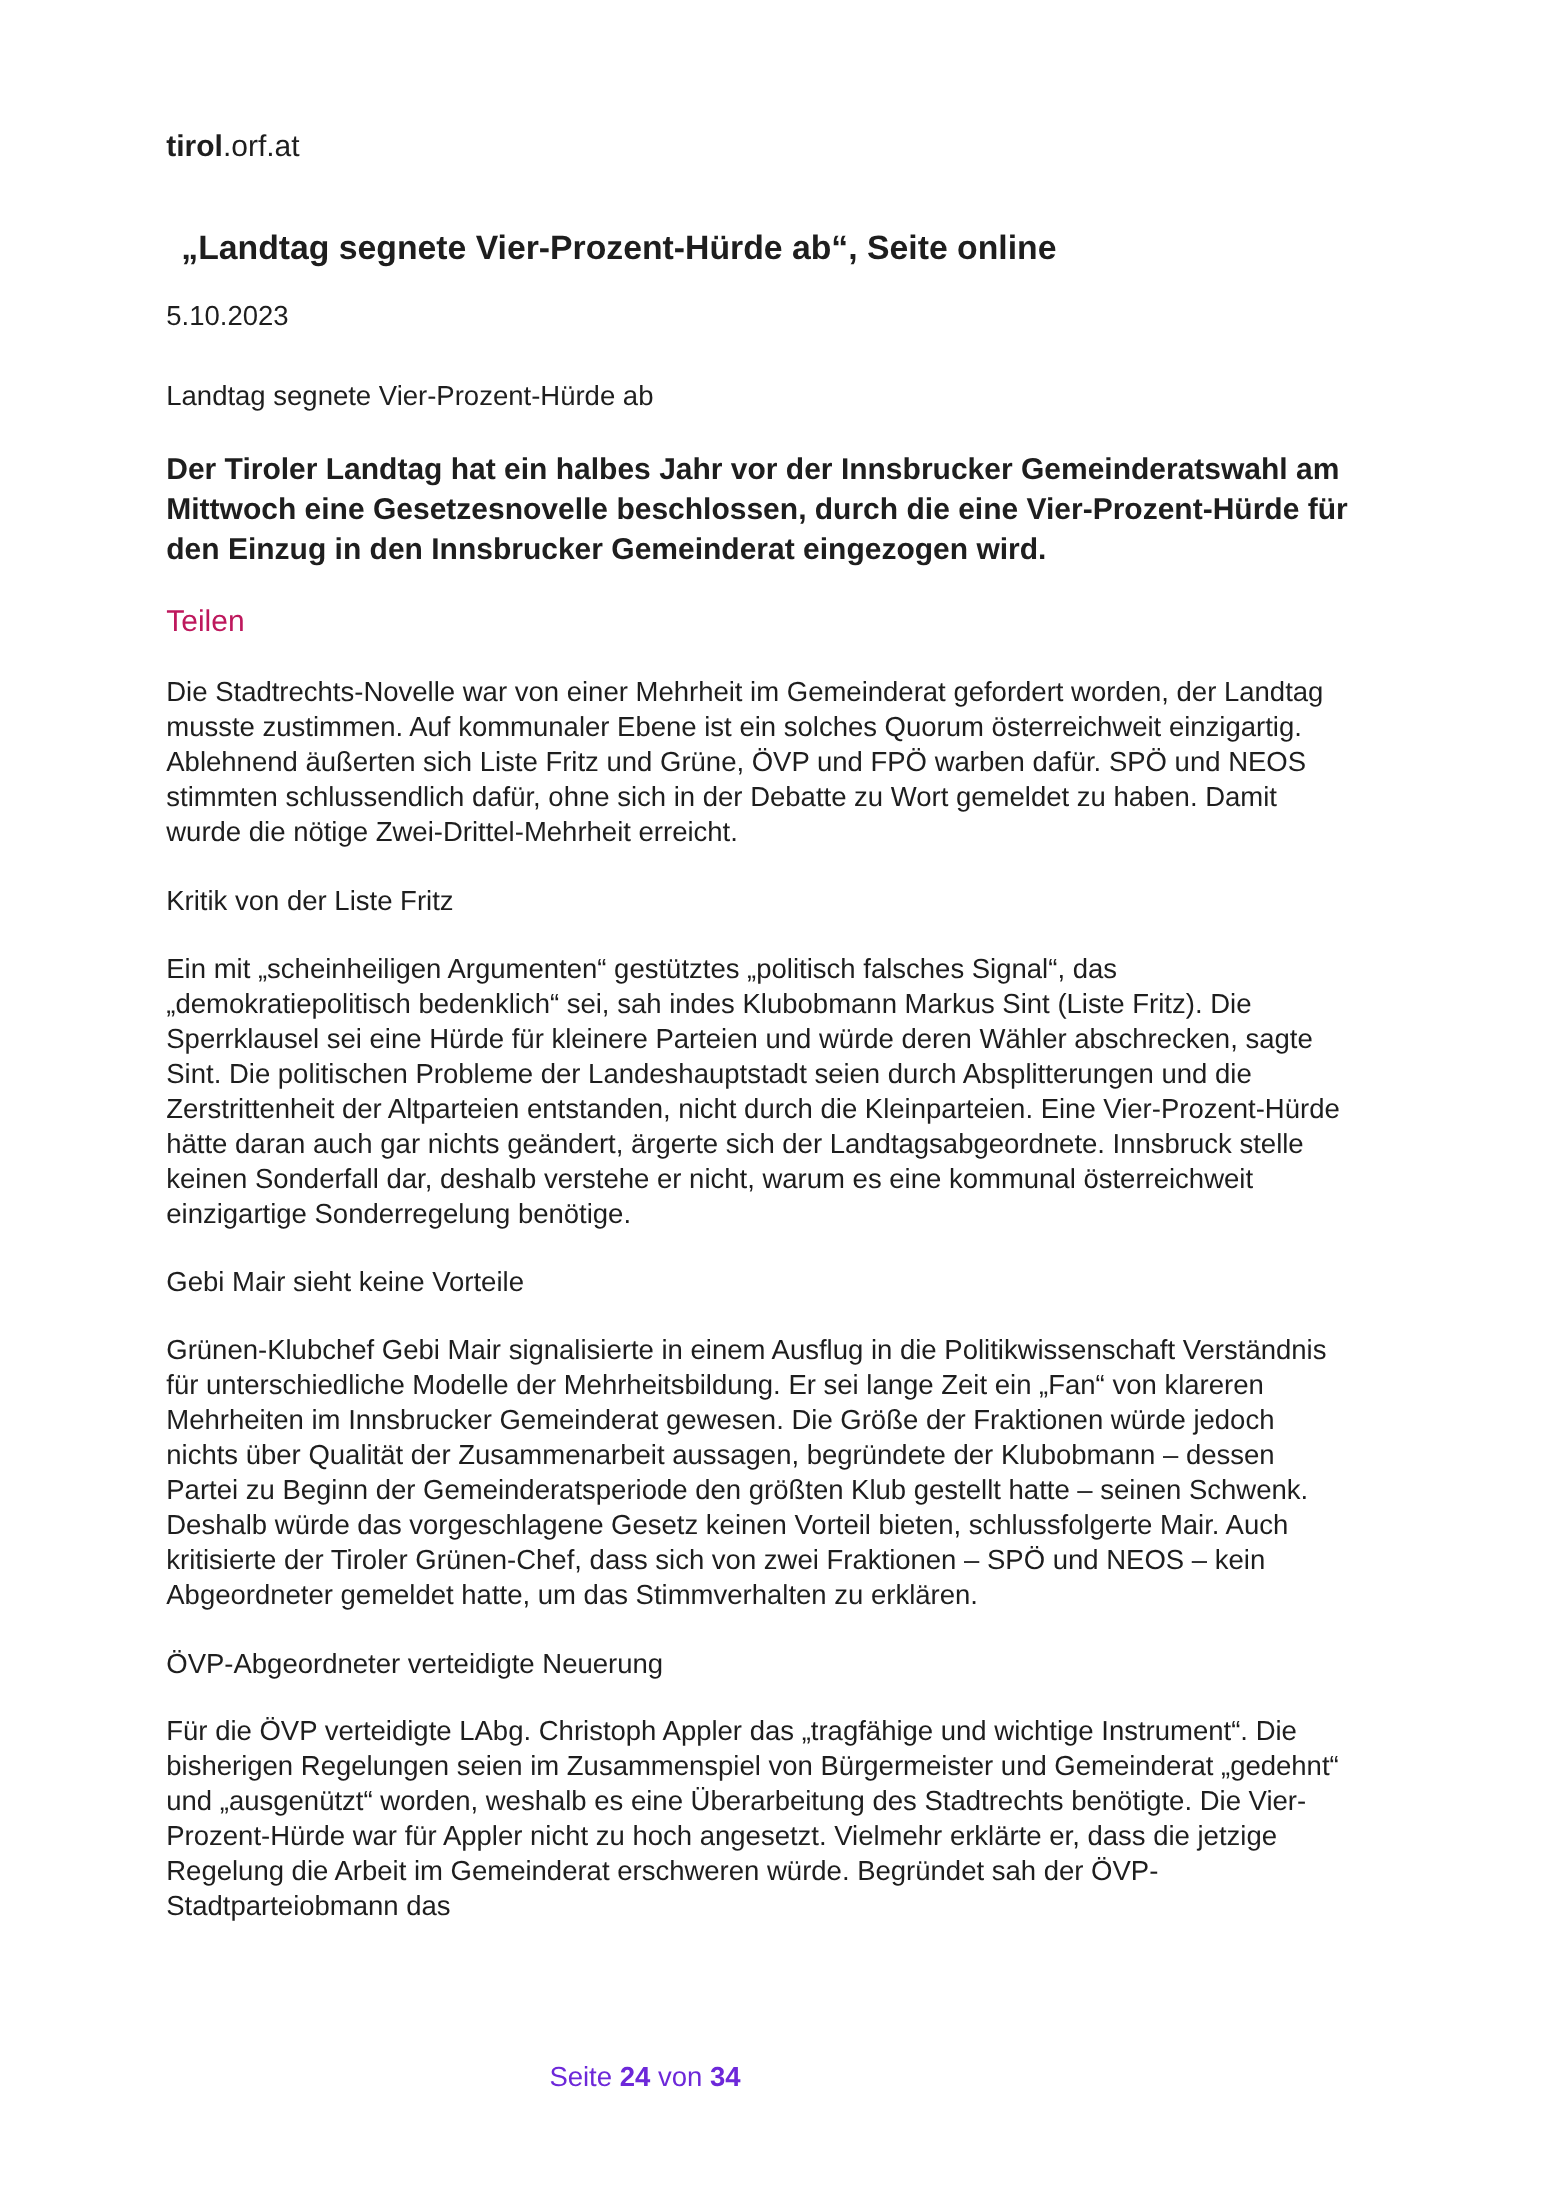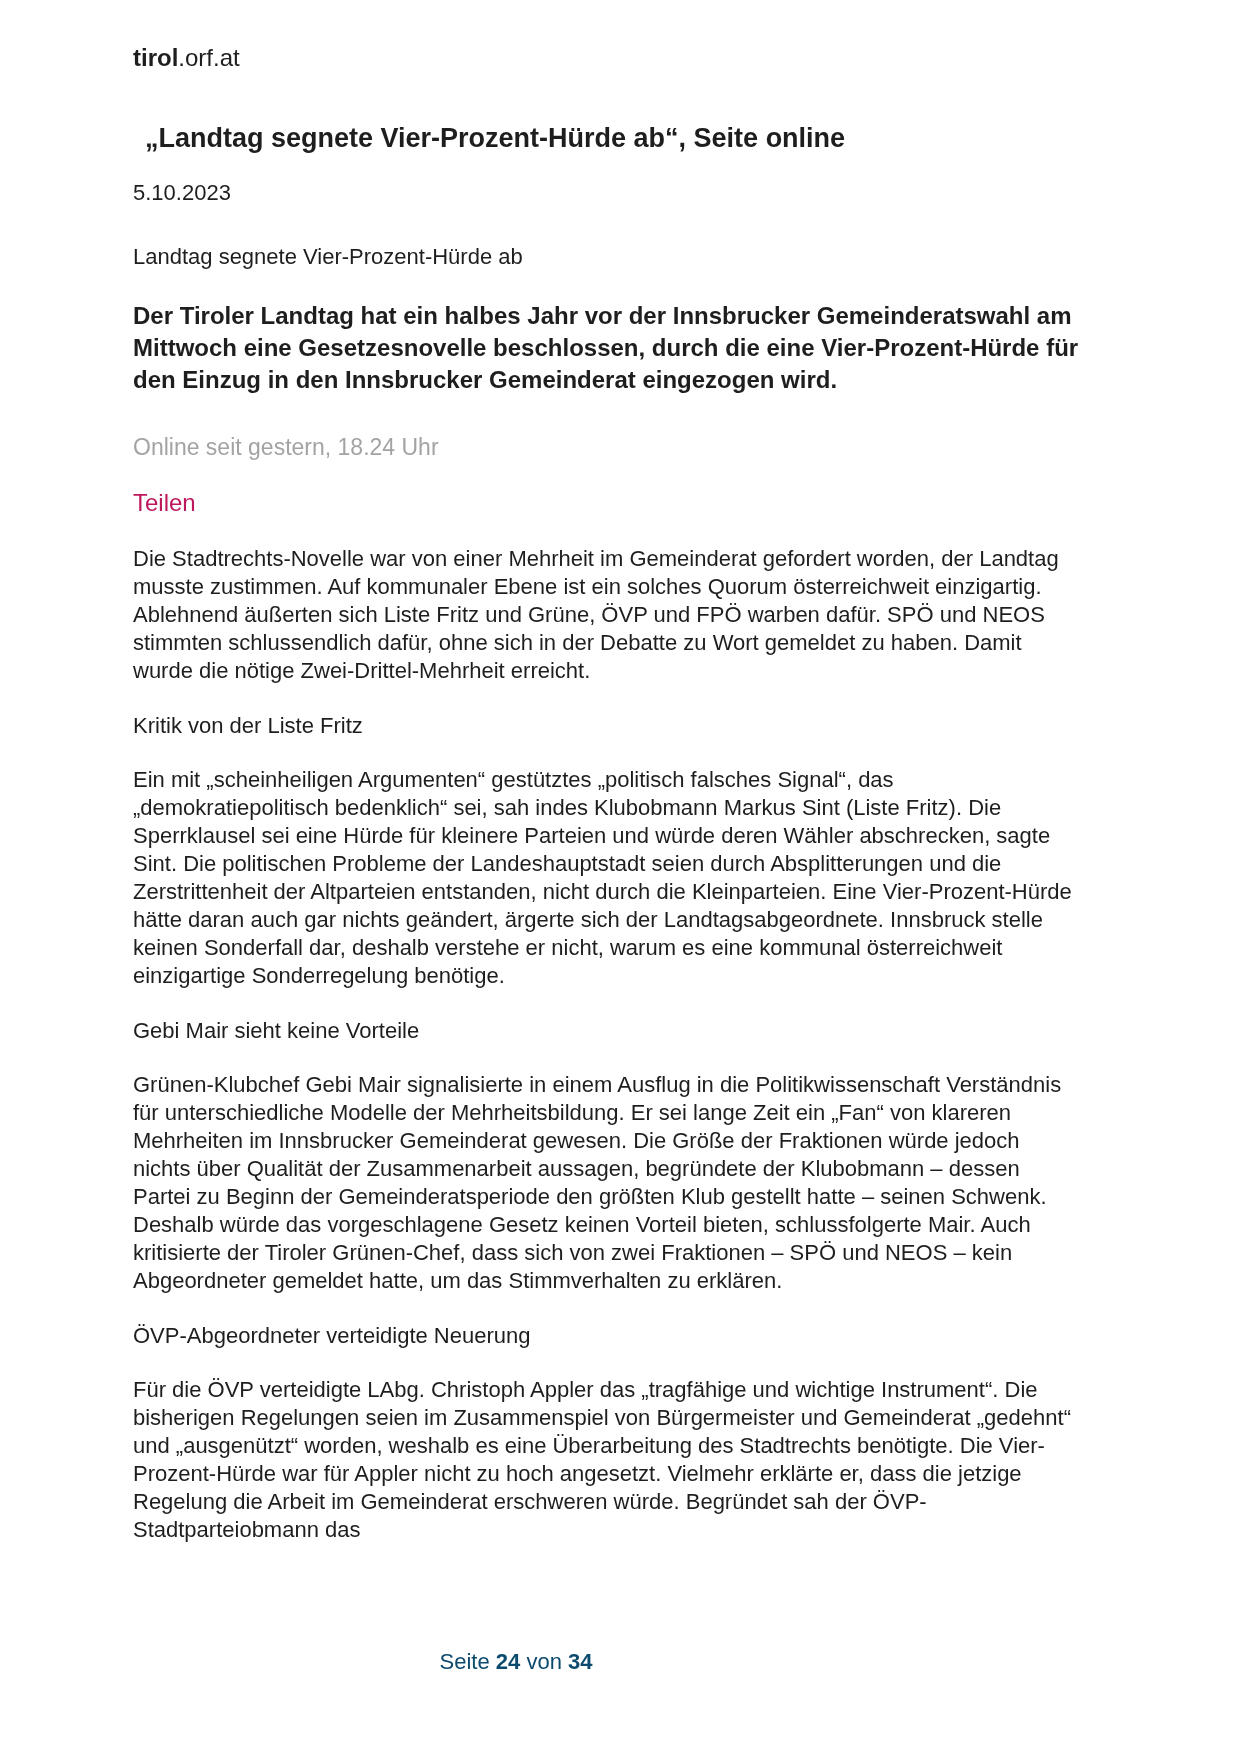--- a/index.html
+++ b/index.html
@@ -16,21 +16,21 @@
     font-family: "Liberation Sans", sans-serif;
     color: #1e1e1e;
   }
   .content {
     position: absolute;
     left: 133px;
     top: 0;
     width: 950px;
   }
   .site {
-    margin-top: 44px;
+    margin-top: 104px;
     font-size: 24px;
     line-height: 1.2;
   }
   .site .brand { font-weight: bold; }
   h1.title {
     margin: 49px 0 0 12px;
     font-size: 27px;
     line-height: 1.25;
     font-weight: bold;
   }
@@ -75,41 +75,40 @@
     font-weight: normal;
   }
   .footer {
     position: absolute;
     left: 0;
     top: 1648px;
     width: 1032px;
     text-align: center;
     font-size: 22px;
     line-height: 27px;
-    color: #0c4a6e;
+    color: #6d28d9;
   }
   .footer b { font-weight: bold; }
 </style>
 </head>
 <body>
 
 <div class="page">
   <div class="content">
 
     <div class="site"><span class="brand">tirol</span><span>.orf.at</span></div>
 
     <h1 class="title">„Landtag segnete Vier-Prozent-Hürde ab“, Seite online</h1>
 
     <div class="date">5.10.2023</div>
 
     <div class="kicker">Landtag segnete Vier-Prozent-Hürde ab</div>
 
     <p class="lede">Der Tiroler Landtag hat ein halbes Jahr vor der Innsbrucker Gemeinderatswahl am Mittwoch eine Gesetzesnovelle beschlossen, durch die eine Vier-Prozent-Hürde für den Einzug in den Innsbrucker Gemeinderat eingezogen wird.</p>
 
-    <div class="meta">Online seit gestern, 18.24 Uhr</div>
 
     <div class="share">Teilen</div>
 
     <p class="body">Die Stadtrechts-Novelle war von einer Mehrheit im Gemeinderat gefordert worden, der Landtag musste zustimmen. Auf kommunaler Ebene ist ein solches Quorum österreichweit einzigartig. Ablehnend äußerten sich Liste Fritz und Grüne, ÖVP und FPÖ warben dafür. SPÖ und NEOS stimmten schlussendlich dafür, ohne sich in der Debatte zu Wort gemeldet zu haben. Damit wurde die nötige Zwei-Drittel-Mehrheit erreicht.</p>
 
     <h2 class="sub">Kritik von der Liste Fritz</h2>
 
     <p class="body">Ein mit „scheinheiligen Argumenten“ gestütztes „politisch falsches Signal“, das „demokratiepolitisch bedenklich“ sei, sah indes Klubobmann Markus Sint (Liste Fritz). Die Sperrklausel sei eine Hürde für kleinere Parteien und würde deren Wähler abschrecken, sagte Sint. Die politischen Probleme der Landeshauptstadt seien durch Absplitterungen und die Zerstrittenheit der Altparteien entstanden, nicht durch die Kleinparteien. Eine Vier-Prozent-Hürde hätte daran auch gar nichts geändert, ärgerte sich der Landtagsabgeordnete. Innsbruck stelle keinen Sonderfall dar, deshalb verstehe er nicht, warum es eine kommunal österreichweit einzigartige Sonderregelung benötige.</p>
 
     <h2 class="sub">Gebi Mair sieht keine Vorteile</h2>

